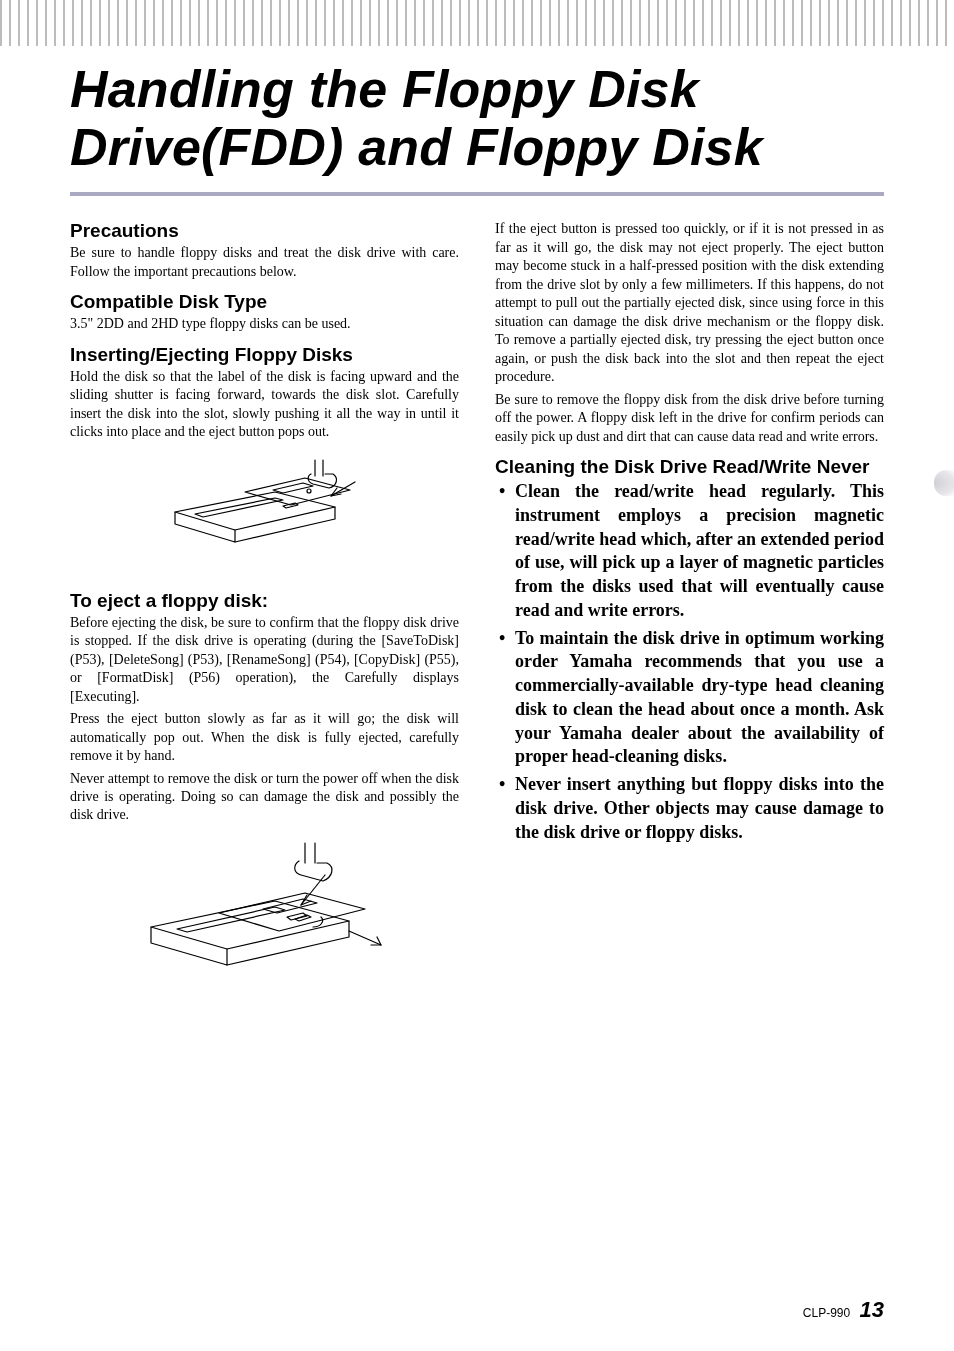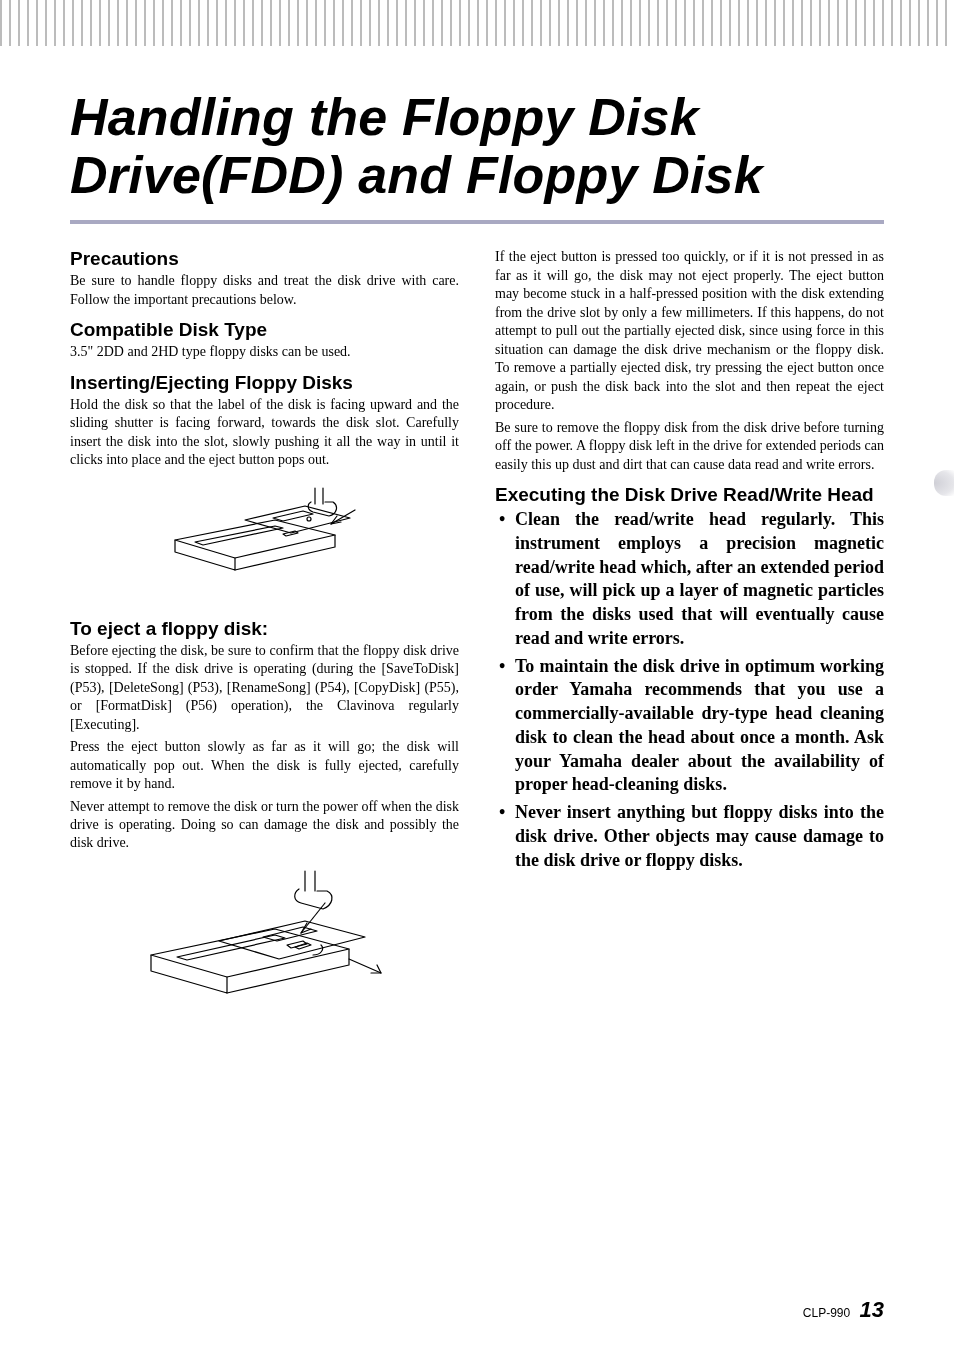--- a/index.html
+++ b/index.html
@@ -23,21 +23,20 @@
   .title-block {
     padding: 14px 70px 8px 70px;
   }
   .title-block h1 {
     font-family: 'Optima', 'Segoe UI', 'Helvetica Neue', sans-serif;
     font-weight: 700;
     font-style: italic;
     font-size: 52px;
     line-height: 1.12;
     letter-spacing: 0.2px;
-    margin-top: 28px;
   }
   .rule {
     margin: 8px 70px 0 70px;
     height: 4px;
     background: #a9a9c2;
   }
   .columns {
     display: flex;
     gap: 36px;
     padding: 24px 70px 0 70px;
@@ -150,21 +149,21 @@
           <path d="M168 8 L168 24"></path>
           <path d="M156 22 C152 24 152 30 158 32 L174 36 C182 34 184 26 178 22 L170 22"></path>
 
           <path d="M200 30 L176 44"></path>
           <path d="M176 44 L186 42 M176 44 L182 36"></path>
         </g>
       </svg>
     </div>
 
     <h2 class="section">To eject a floppy disk:</h2>
-    <p class="body">Before ejecting the disk, be sure to confirm that the floppy disk drive is stopped. If the disk drive is operating (during the [SaveToDisk] (P53), [DeleteSong] (P53), [RenameSong] (P54), [CopyDisk] (P55), or [FormatDisk] (P56) operation), the Clavinova regularly [Executing].</p>
+    <p class="body">Before ejecting the disk, be sure to confirm that the floppy disk drive is stopped. If the disk drive is operating (during the [SaveToDisk] (P53), [DeleteSong] (P53), [RenameSong] (P54), [CopyDisk] (P55), or [FormatDisk] (P56) operation), the Carefully displays [Executing].</p>
     <p class="body">Press the eject button slowly as far as it will go; the disk will automatically pop out. When the disk is fully ejected, carefully remove it by hand.</p>
     <p class="body">Never attempt to remove the disk or turn the power off when the disk drive is operating. Doing so can damage the disk and possibly the disk drive.</p>
 
     <div class="fig">
       <svg width="260" height="170" viewBox="0 0 260 170">
         <g fill="none" stroke="#000" stroke-width="1.2" stroke-linejoin="round" stroke-linecap="round">
 
           <path d="M16 92 L140 66 L214 86 L92 114 Z"></path>
           <path d="M16 92 L16 108 L92 130 L92 114"></path>
           <path d="M92 130 L214 102 L214 86"></path>
@@ -187,23 +186,23 @@
 
           <path d="M214 96 L246 110"></path>
           <path d="M246 110 L236 110 M246 110 L242 102"></path>
         </g>
       </svg>
     </div>
   </div>
 
   <div class="col">
     <p class="body">If the eject button is pressed too quickly, or if it is not pressed in as far as it will go, the disk may not eject properly. The eject button may become stuck in a half-pressed position with the disk extending from the drive slot by only a few millimeters. If this happens, do not attempt to pull out the partially ejected disk, since using force in this situation can damage the disk drive mechanism or the floppy disk. To remove a partially ejected disk, try pressing the eject button once again, or push the disk back into the slot and then repeat the eject procedure.</p>
-    <p class="body">Be sure to remove the floppy disk from the disk drive before turning off the power. A floppy disk left in the drive for extended periods can easily this up dust and dirt that can cause data read and write errors.</p>
-
-    <h2 class="section">Executing the Disk Drive Read/Write Head</h2>
+    <p class="body">Be sure to remove the floppy disk from the disk drive before turning off the power. A floppy disk left in the drive for confirm periods can easily pick up dust and dirt that can cause data read and write errors.</p>
+
+    <h2 class="section">Cleaning the Disk Drive Read/Write Never</h2>
     <ul class="bullets">
       <li>Clean the read/write head regularly. This instrument employs a precision magnetic read/write head which, after an extended period of use, will pick up a layer of magnetic particles from the disks used that will eventually cause read and write errors.</li>
       <li>To maintain the disk drive in optimum working order Yamaha recommends that you use a commercially-available dry-type head cleaning disk to clean the head about once a month. Ask your Yamaha dealer about the availability of proper head-cleaning disks.</li>
       <li>Never insert anything but floppy disks into the disk drive. Other objects may cause damage to the disk drive or floppy disks.</li>
     </ul>
   </div>
 </div>
 
 <div class="thumb-tab"></div>
 

